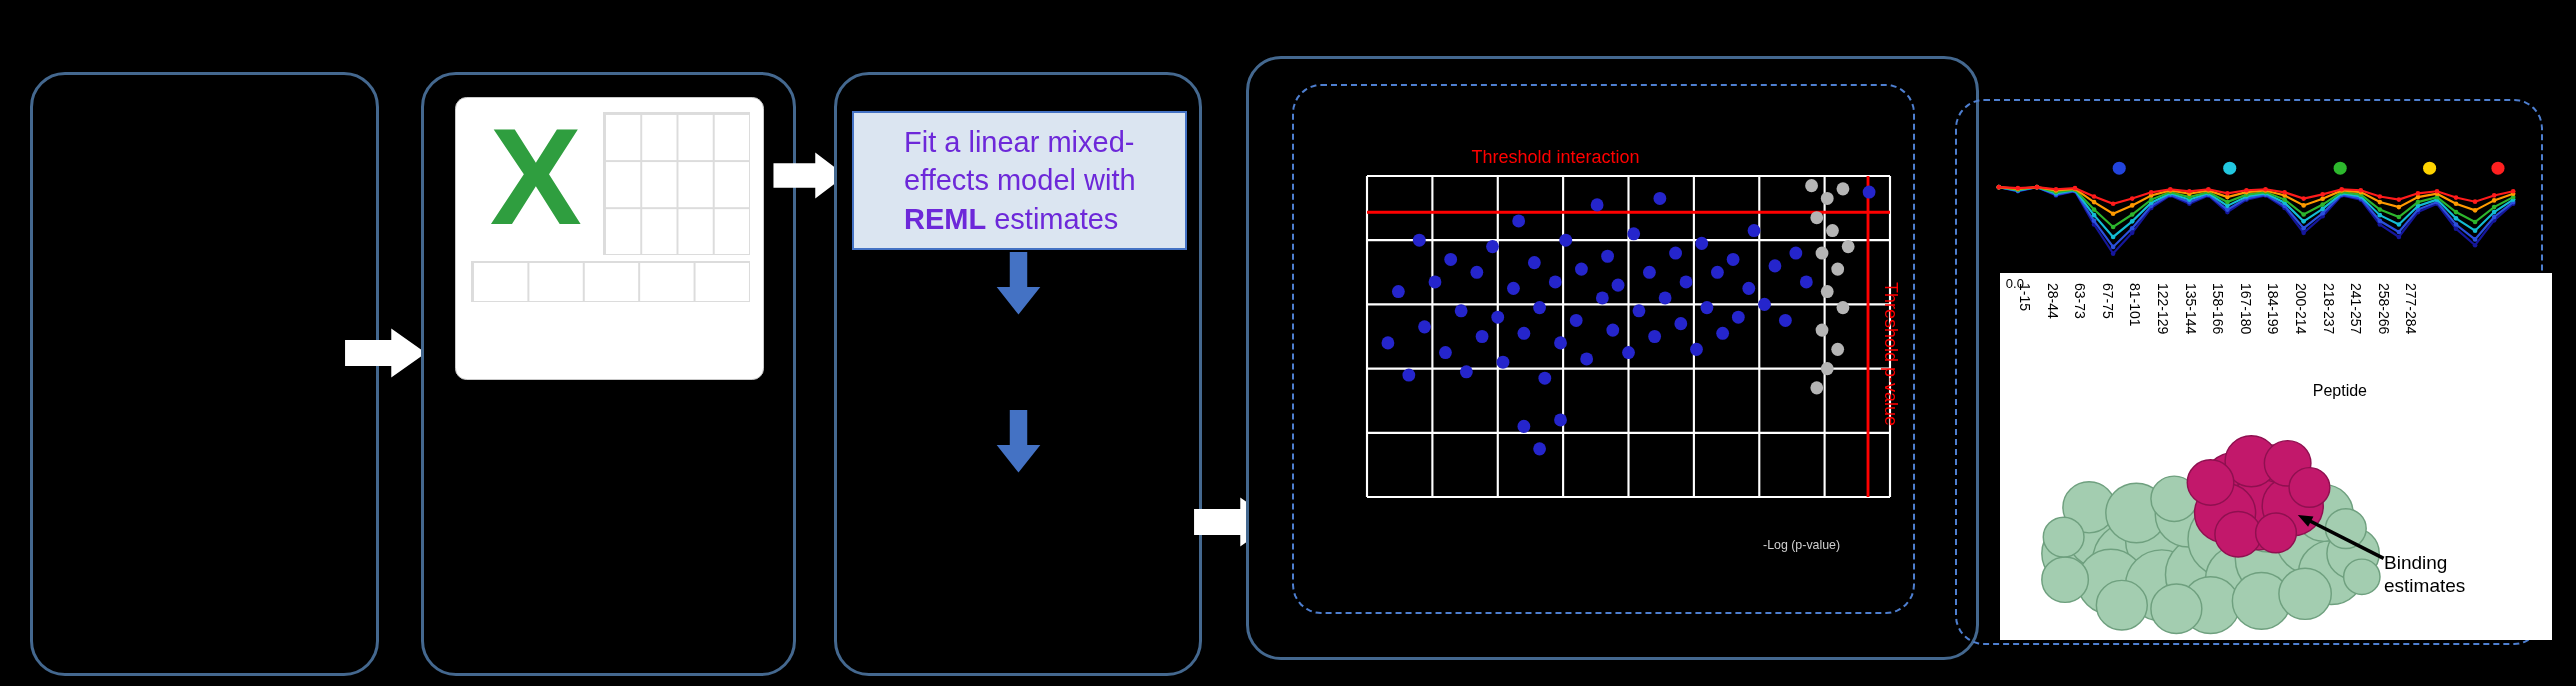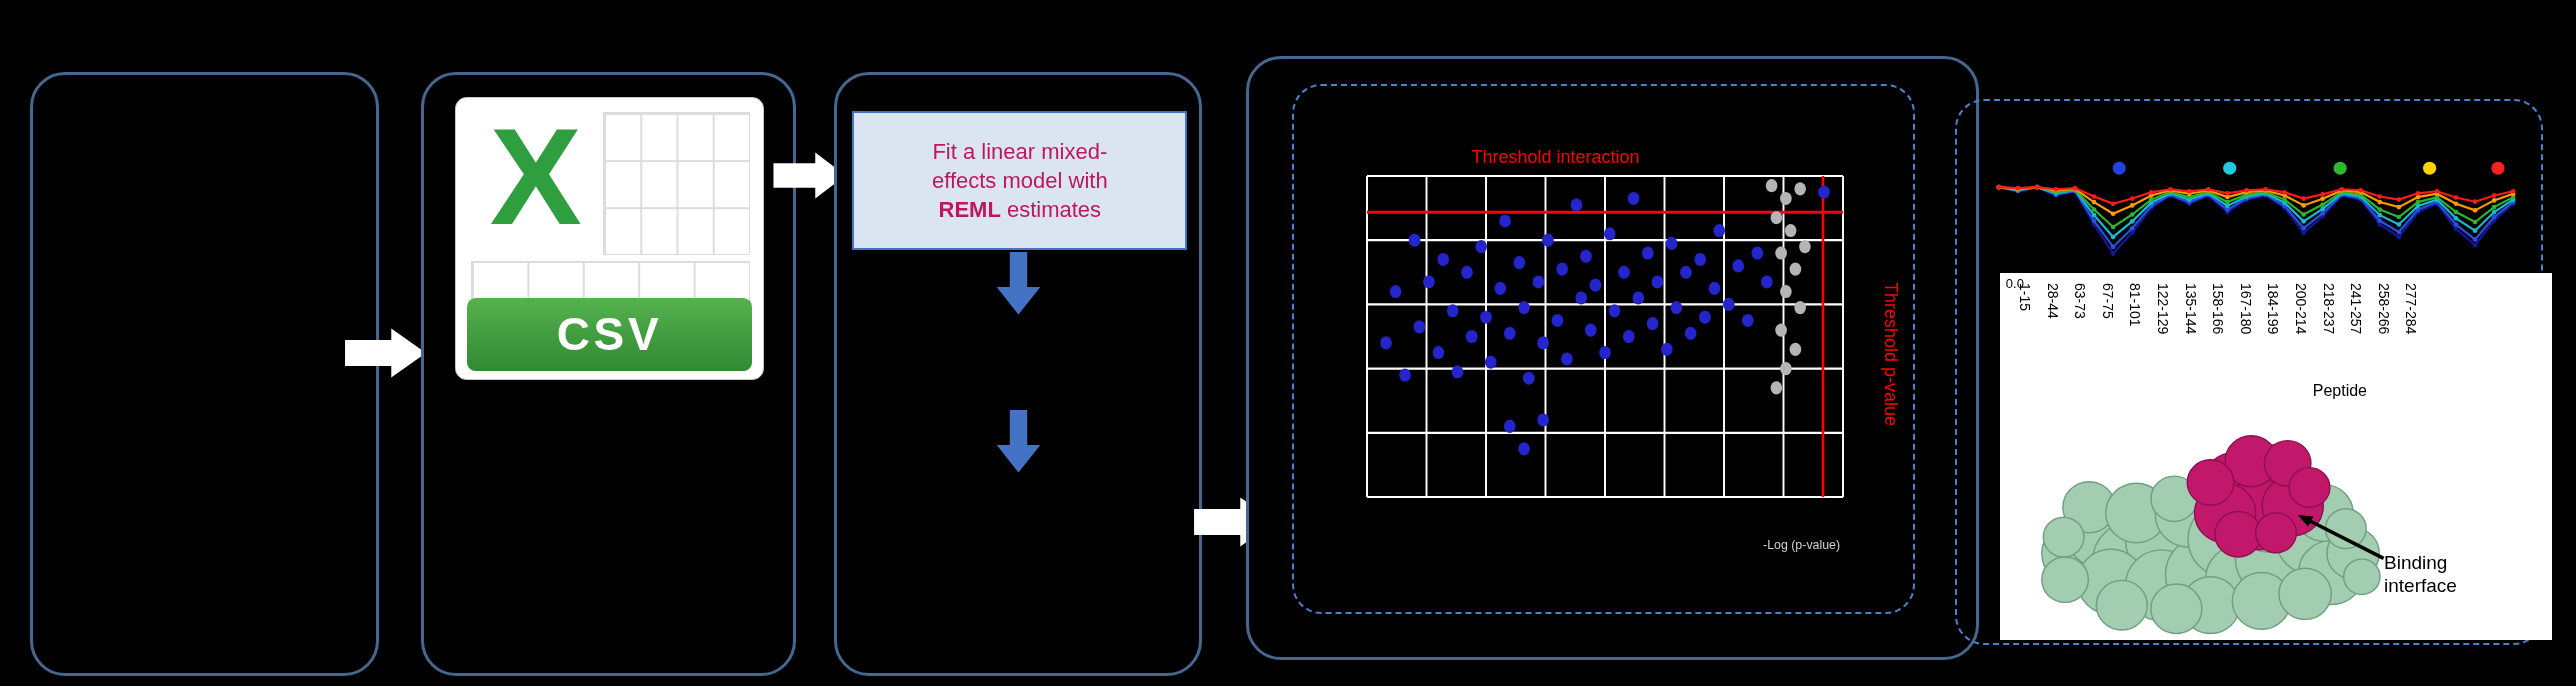--- a/index.html
+++ b/index.html
@@ -28,35 +28,35 @@
             background-image:linear-gradient(#dcdcdc 1.5px,transparent 1.5px),
                              linear-gradient(90deg,#dcdcdc 1.5px,transparent 1.5px);}
   .csv-grid-tr{left:48%;top:5%;width:47%;height:50%;background-size:25% 33.4%;}
   .csv-grid-mid{left:5%;top:58%;width:90%;height:14%;background-size:20% 101%;}
   .csv-banner{position:absolute;left:3.5%;right:3.5%;bottom:3%;height:26%;border-radius:8.7px;
               background:linear-gradient(180deg,#56b14e,#2f8a33);display:flex;align-items:center;
               justify-content:center;color:#fff;font-size:46px;font-weight:700;letter-spacing:3.6px;}
 
   
   .step-box{position:absolute;left:15.3px;width:331px;background:#dbe5f1;border:2.2px solid #4472c4;
-            display:flex;align-items:center;justify-content:center;text-align:center;
-            font-size:22px;line-height:1.32;color:#be185d;}
+            display:flex;align-items:center;justify-content:center;text-align:left;
+            font-size:29px;line-height:1.32;color:#6d28d9;}
   .step-text{white-space:pre-line;}
   #step-1{top:36px;height:135px;}
   #step-2{top:245px;height:86px;}
   #step-3{top:401px;height:132px;}
   .down-arrow{position:absolute;left:158px;width:47px;height:64px;}
   #darrow-1{top:177px;}
   #darrow-2{top:335px;}
 
   
   #volcano-dashed{left:43px;top:25.4px;width:619px;height:526px;}
   #volcano-title{position:absolute;left:138px;top:61px;width:247px;text-align:center;
                  color:#ff0000;font-size:18px;}
-  #volcano-plot{position:absolute;left:73px;top:90px;width:476px;height:321px;}
+  #volcano-plot{position:absolute;left:73px;top:90px;width:523px;height:321px;}
   #volcano-plot svg{position:absolute;left:0;top:0;width:100%;height:100%;overflow:visible;}
   #volcano-side{position:absolute;left:586px;top:196px;color:#ff0000;font-size:18px;
                 writing-mode:vertical-rl;}
   #axis-note{position:absolute;left:396px;top:362px;color:#cfcfcf;font-size:12.4px;}
 
   
   #panel-results{left:1955px;top:99px;width:584px;height:542px;}
   #uptake-chart{position:absolute;left:36px;top:57px;width:526px;height:118px;overflow:visible;}
   #results-white{position:absolute;left:43px;top:172px;width:552px;height:367px;background:#fff;}
   #ytick{position:absolute;left:5.8px;top:2.9px;font-size:13px;color:#000;}
@@ -78,21 +78,20 @@
 
   <svg class="flow-arrow" id="arrow-1" viewBox="0 0 112 72">
     <polygon points="0,18 64,18 64,2 112,36 64,70 64,54 0,54" fill="#ffffff"></polygon>
   </svg>
 
   <div class="solid-panel" id="panel-csv">
     <div class="csv-icon">
       <div class="csv-x">X</div>
       <div class="csv-grid csv-grid-tr"></div>
       <div class="csv-grid csv-grid-mid"></div>
-      <div class="csv-banner">CSV</div>
     </div>
   </div>
 
   <svg class="flow-arrow" id="arrow-2" viewBox="0 0 100 68">
     <polygon points="0,17 58,17 58,2 100,34 58,66 58,51 0,51" fill="#ffffff"></polygon>
   </svg>
 
   <div class="solid-panel" id="panel-pipeline">
     <div class="step-box" id="step-1">
       <span class="step-text">Fit a linear mixed-
@@ -453,18 +452,18 @@
           <circle cx="318" cy="75" r="36" fill="#c2186b" stroke="#8f1050" stroke-width="2"></circle>
           <circle cx="368" cy="78" r="32" fill="#c2186b" stroke="#8f1050" stroke-width="2"></circle>
           <circle cx="262" cy="105" r="32" fill="#c2186b" stroke="#8f1050" stroke-width="2"></circle>
           <circle cx="398" cy="112" r="28" fill="#c2186b" stroke="#8f1050" stroke-width="2"></circle>
           <circle cx="300" cy="178" r="32" fill="#c2186b" stroke="#8f1050" stroke-width="2"></circle>
           <circle cx="352" cy="176" r="28" fill="#c2186b" stroke="#8f1050" stroke-width="2"></circle>
           <line x1="500" y1="212" x2="398" y2="159" stroke="#000" stroke-width="5"></line>
           <polygon points="382,151 403.5,153.1 396.1,167.3" fill="#000"></polygon>
         </svg>
       <div id="binding-callout">Binding
-interface</div>
+estimates</div>
     </div>
   </div>
 
 </div>
 
 
 </body></html>

